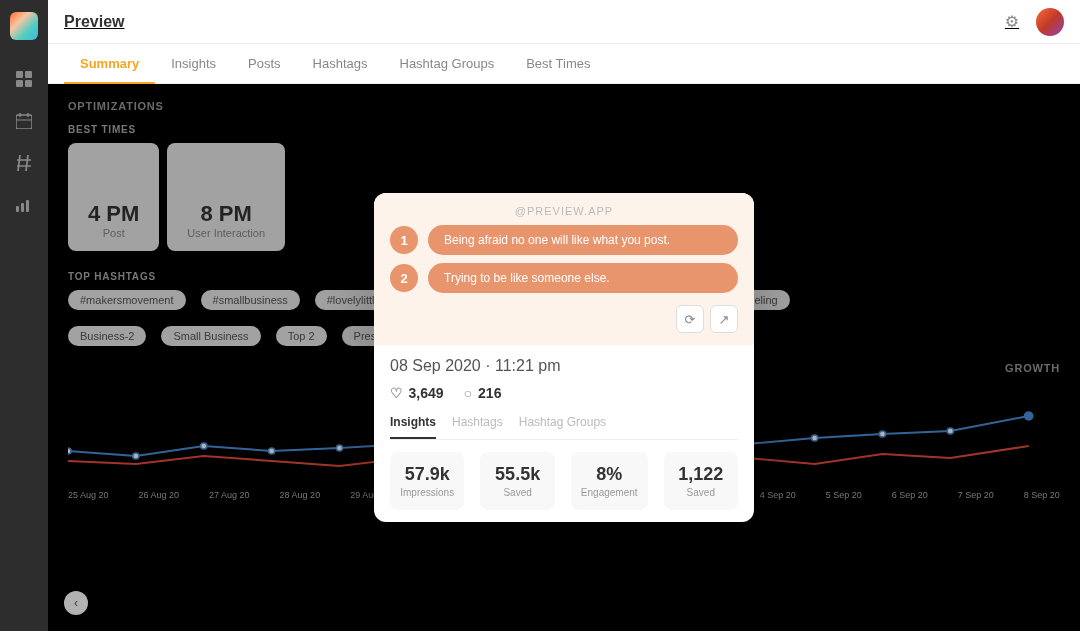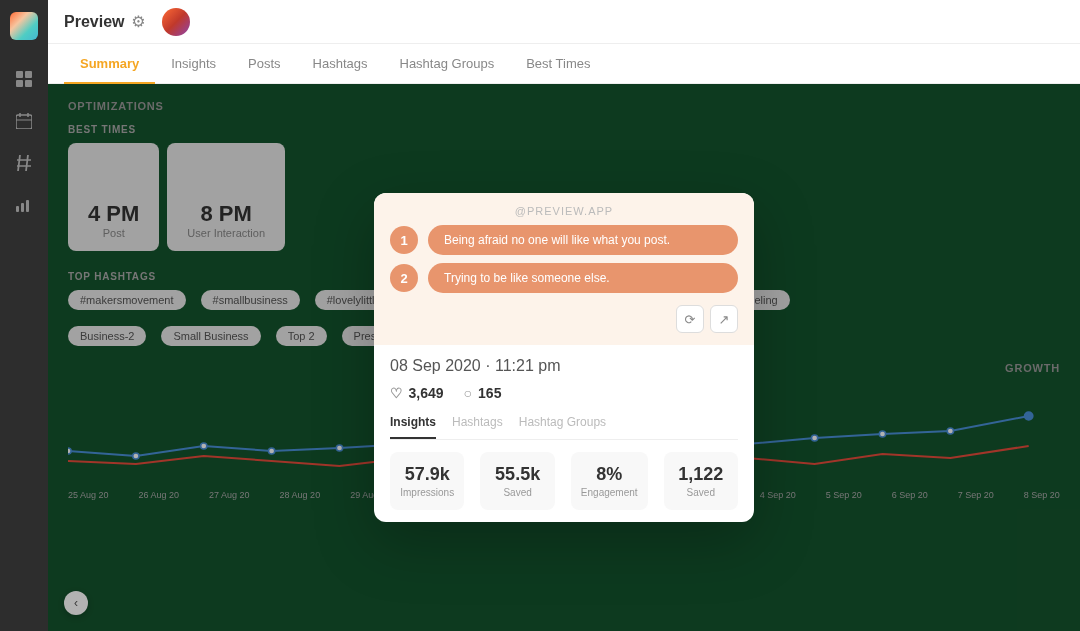--- a/index.html
+++ b/index.html
@@ -43,21 +43,22 @@
     }
 
     
     .topbar {
       height: 44px;
       background: #fff;
       display: flex;
       align-items: center;
       padding: 0 16px;
       border-bottom: 1px solid #eee;
-      justify-content: flex-start;
+      justify-content: space-between;
+      text-decoration: underline;
     }
     .topbar-title {
       font-size: 16px;
       font-weight: 600;
       color: #333;
     }
     .topbar-actions {
       display: flex;
       align-items: center;
       gap: 10px;
@@ -107,21 +108,21 @@
       right: 0;
       height: 2px;
       background: #f5a623;
     }
 
     
     .content {
       flex: 1;
       overflow: hidden;
       position: relative;
-      background: #14532d;
+      background: #000000;
     }
 
     
     .page-content {
       padding: 16px 20px;
       height: 100%;
       overflow-y: auto;
     }
 
     .section-title {
@@ -527,21 +528,21 @@
 
         <div class="modal-body">
           <div class="modal-date">08 Sep 2020 · 11:21 pm</div>
           <div class="modal-stats">
             <div class="modal-stat">
               <span class="modal-stat-icon">♡</span>
               <span>3,649</span>
             </div>
             <div class="modal-stat">
               <span class="modal-stat-icon">○</span>
-              <span>165</span>
+              <span>216</span>
             </div>
           </div>
           <div class="modal-tabs">
             <div class="modal-tab active">Insights</div>
             <div class="modal-tab">Hashtags</div>
             <div class="modal-tab">Hashtag Groups</div>
           </div>
           <div class="modal-metrics">
             <div class="metric-card">
               <div class="metric-value">57.9k</div>

